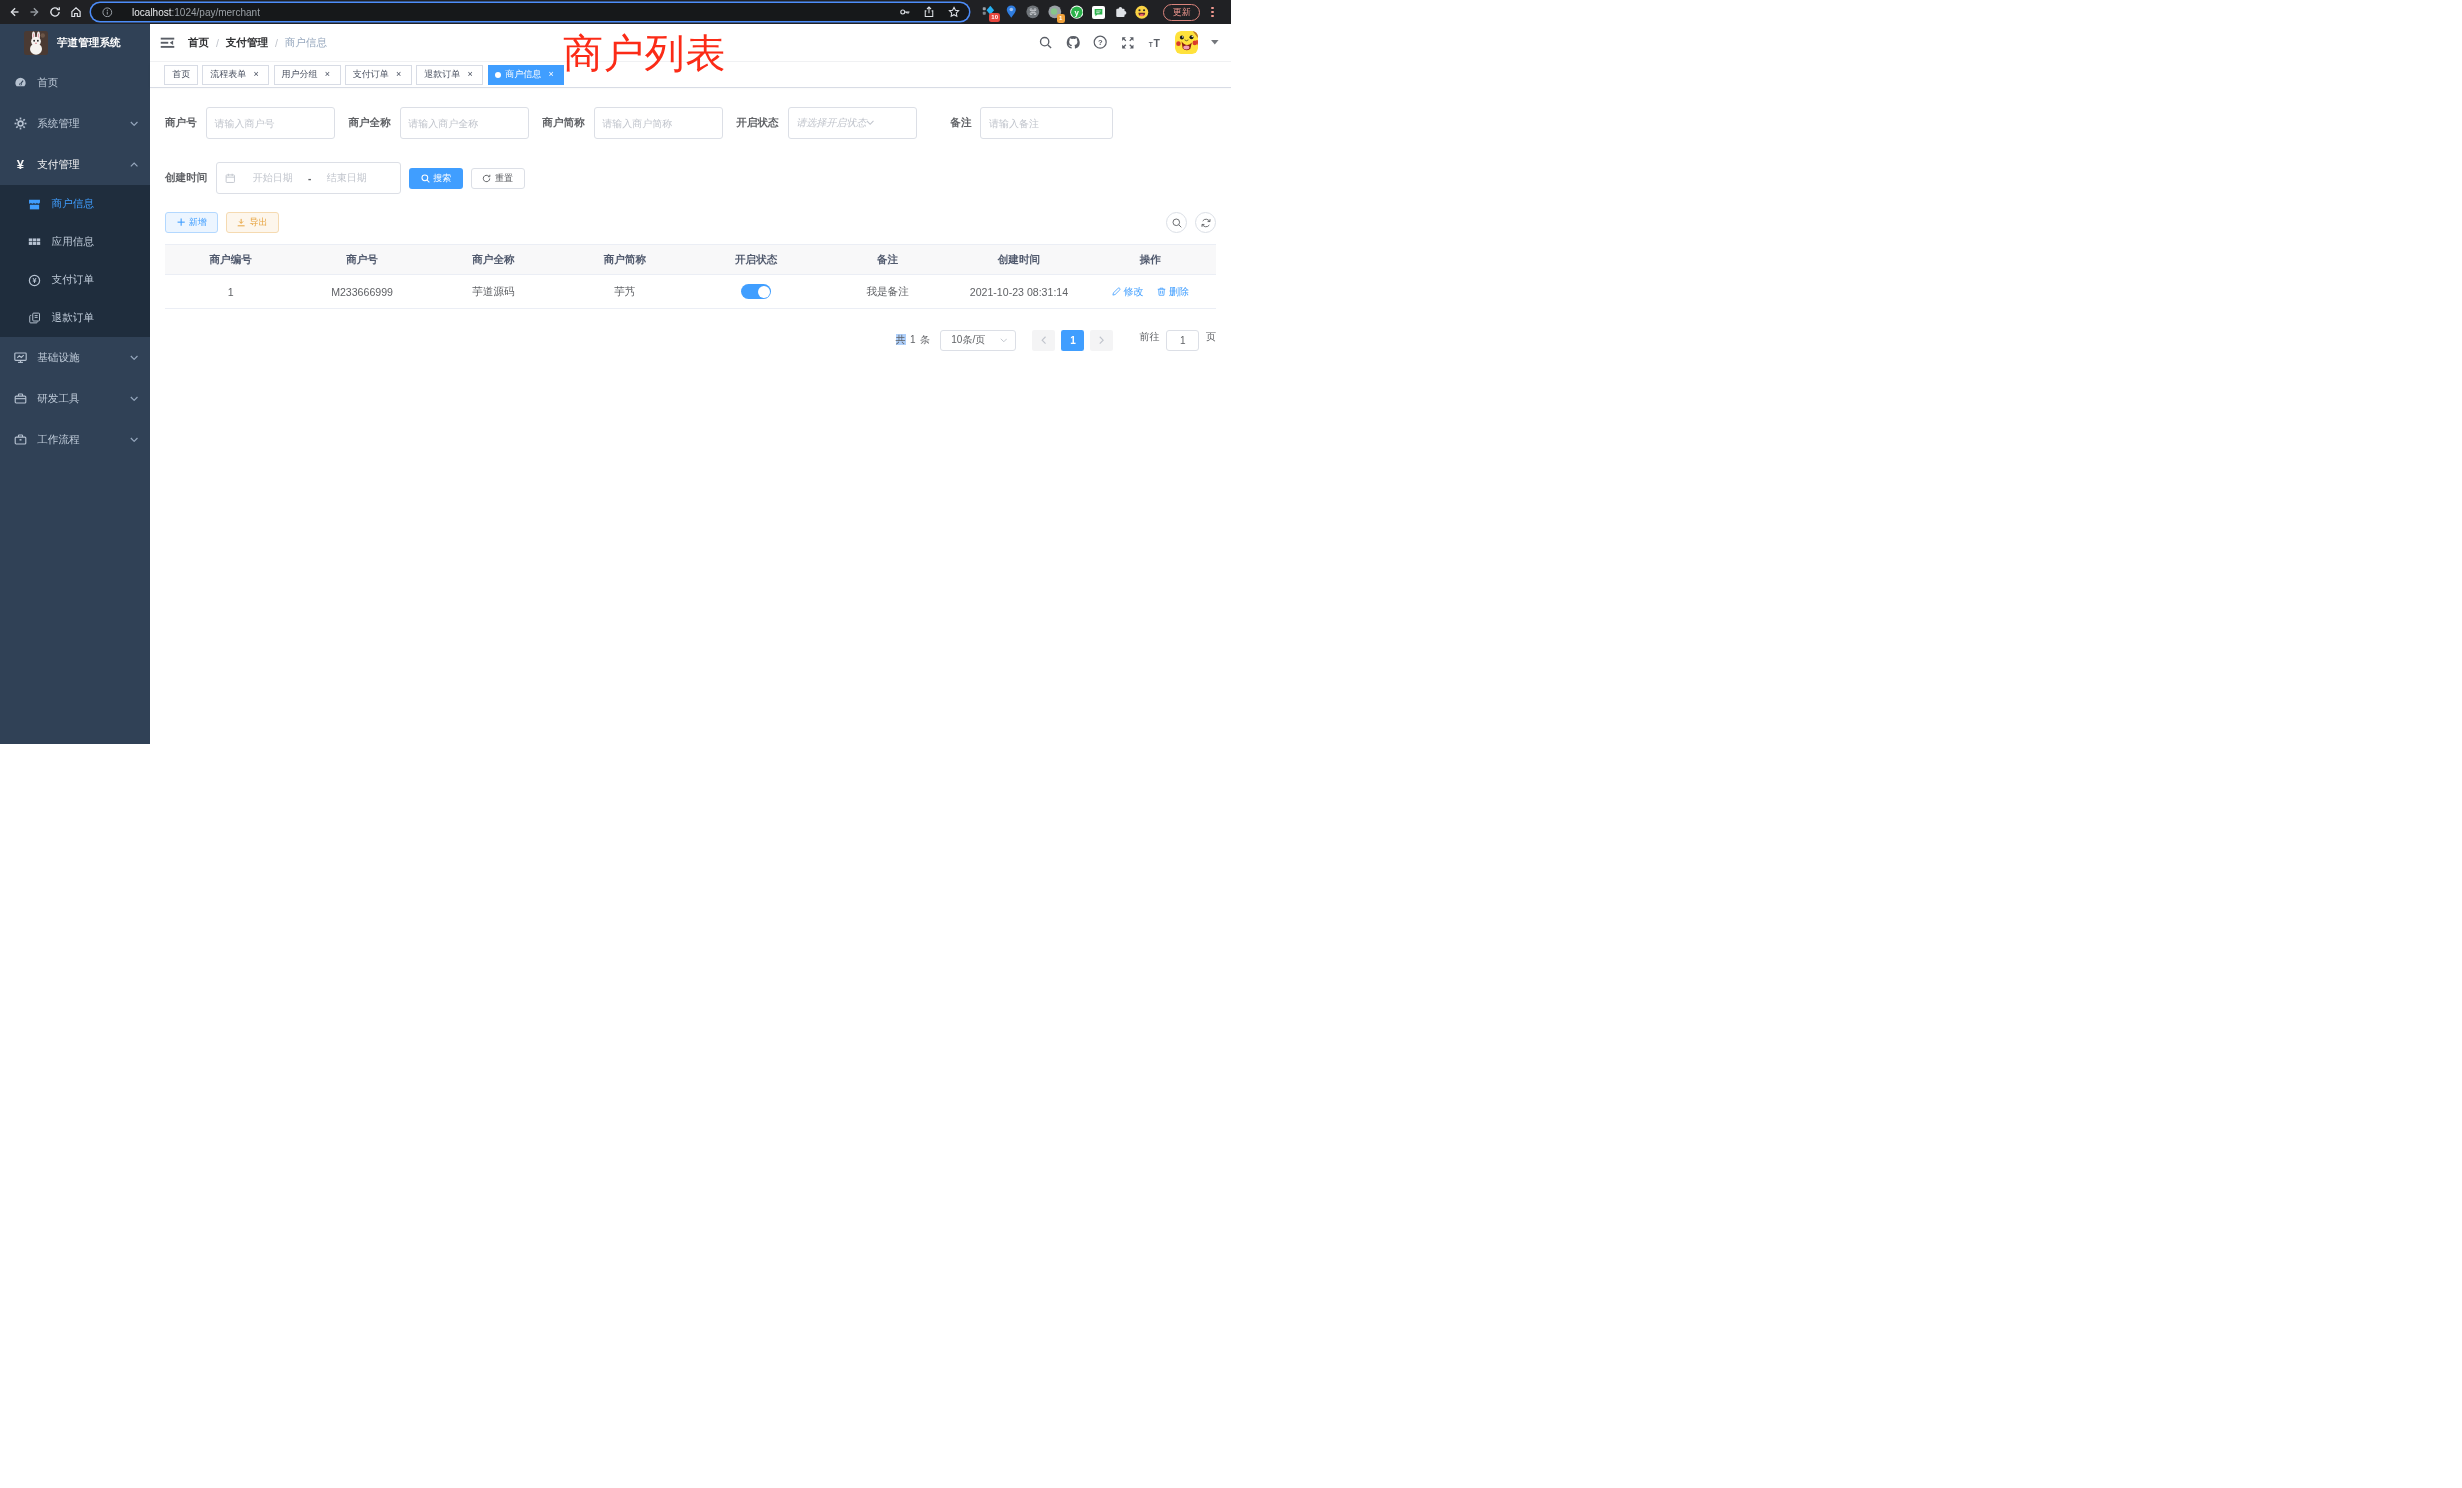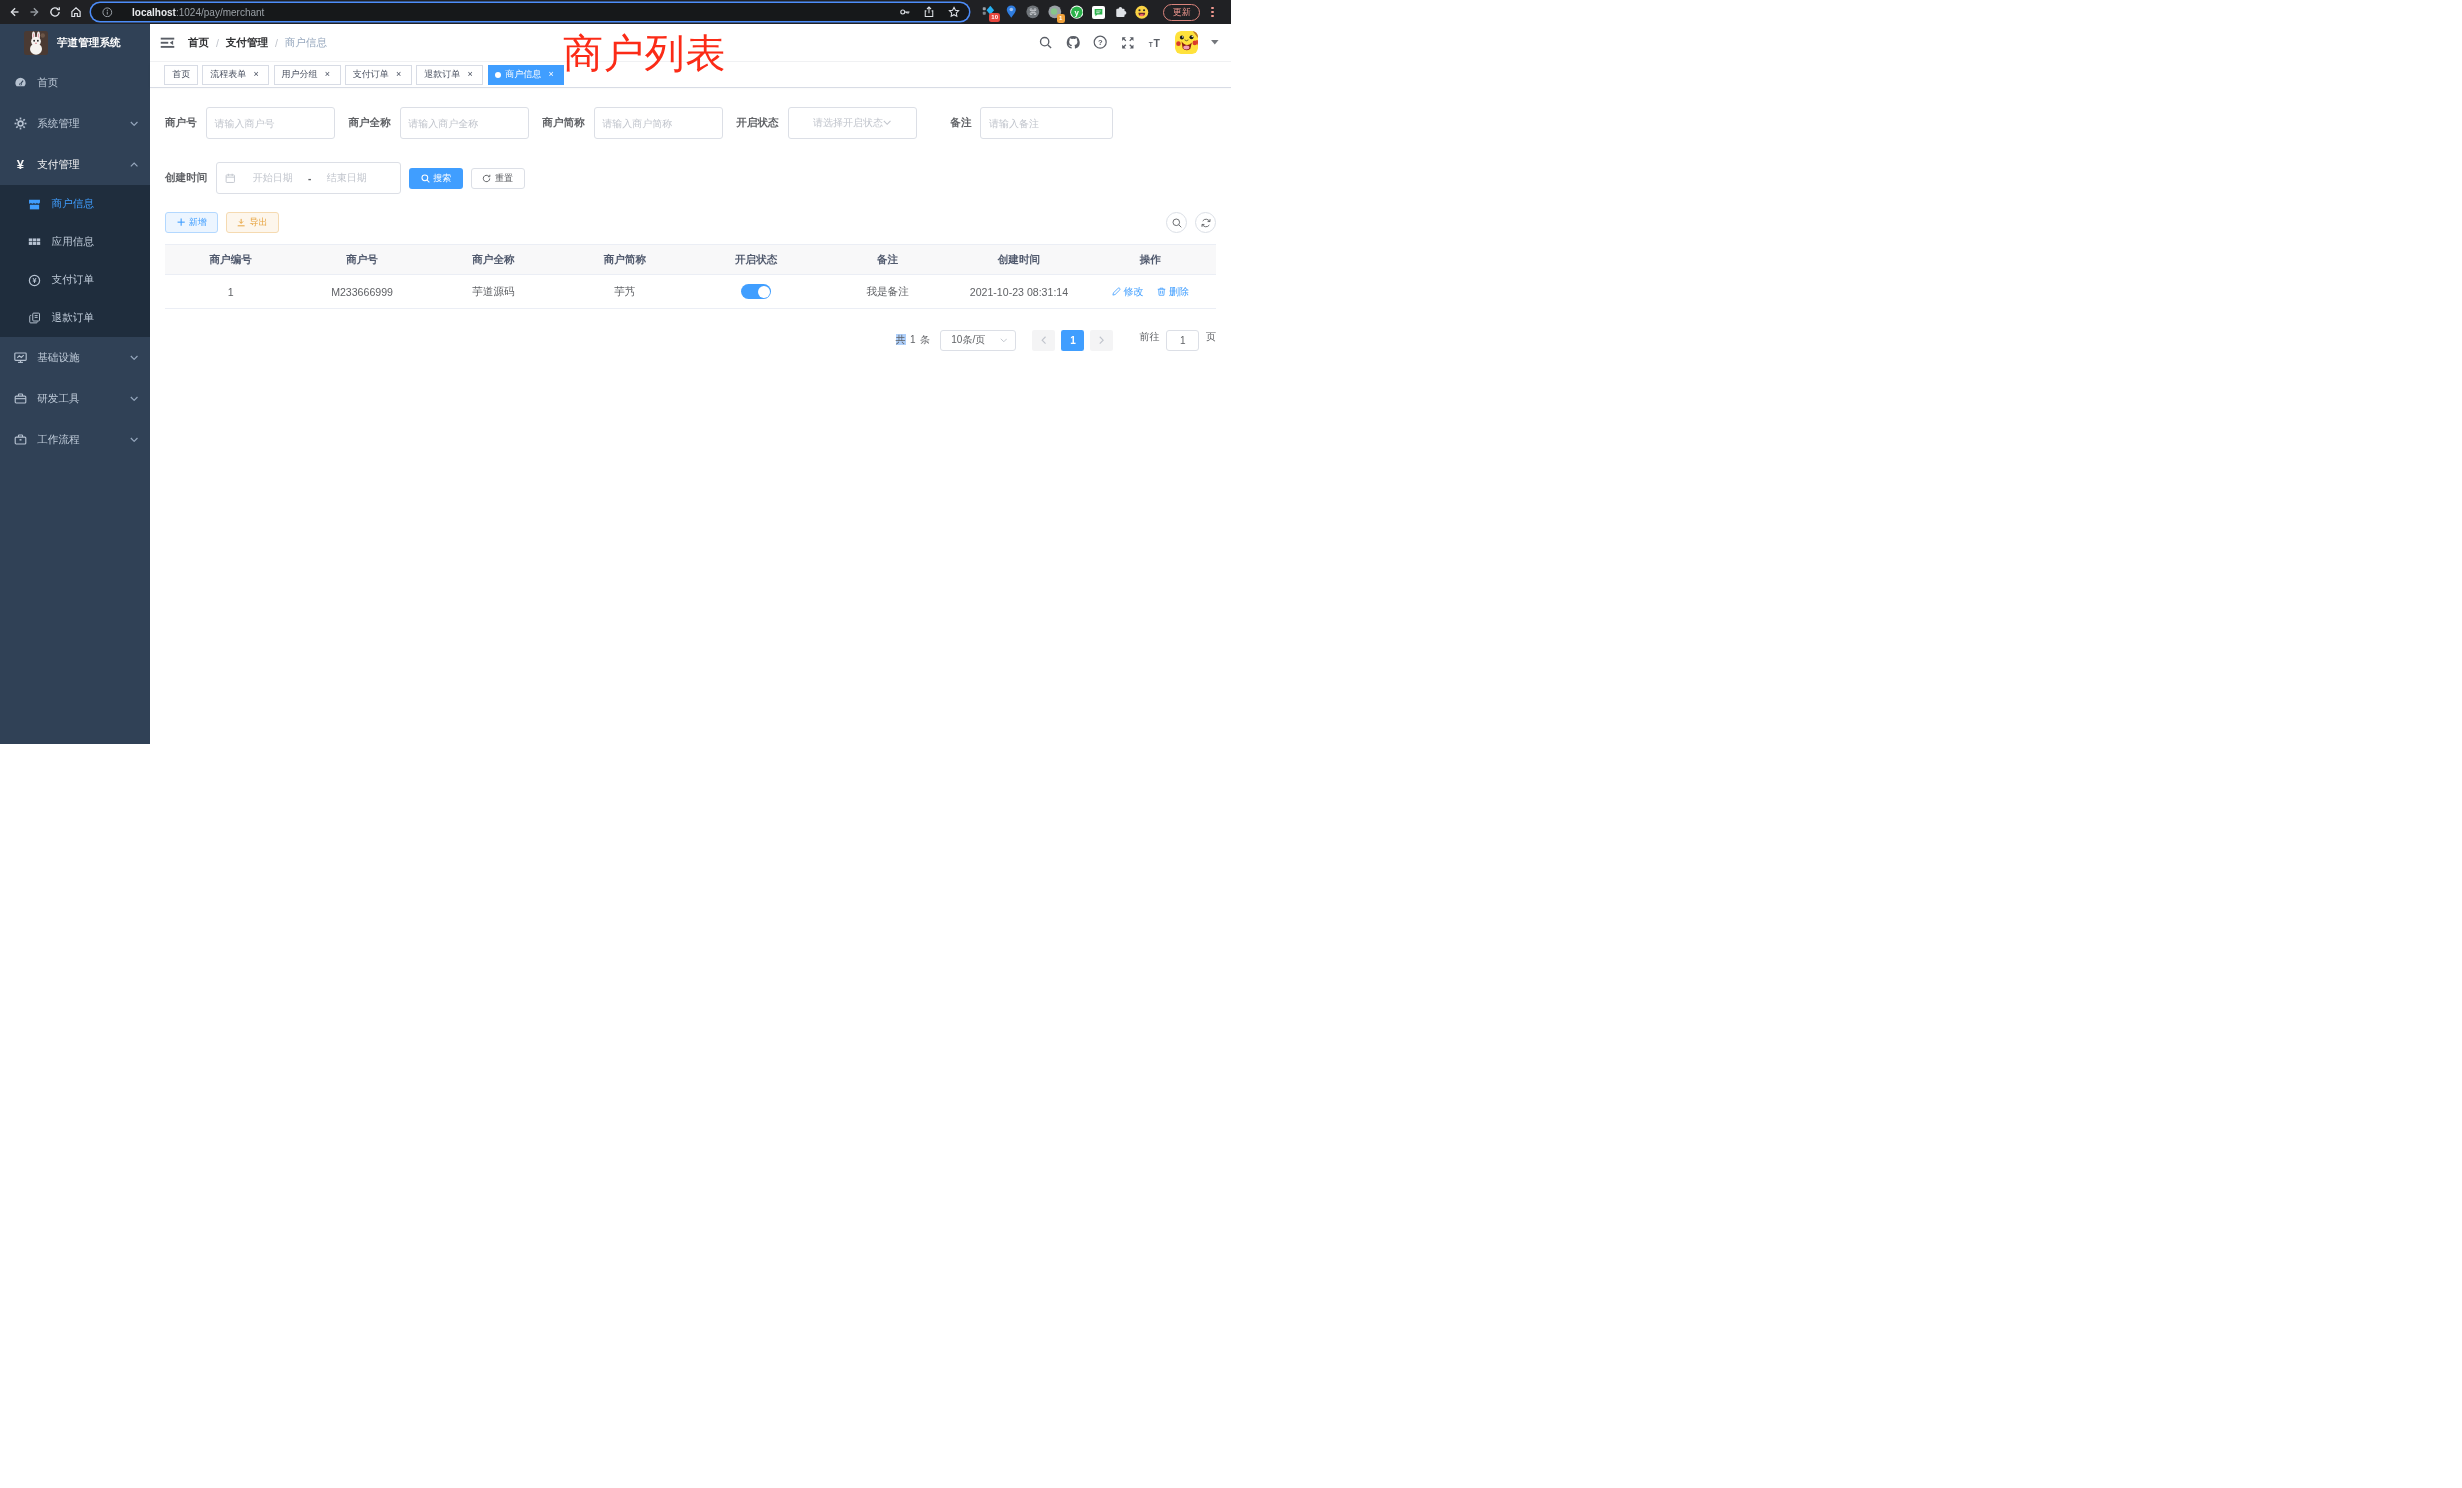--- a/index.html
+++ b/index.html
@@ -8,21 +8,21 @@
 
   
   .browser-bar { height:24px; background:#202124; display:flex; align-items:center;
     padding:0 7.6px; gap:6.8px; }
   .bicon { width:13.6px; height:13.6px; color:#dee1e6; flex:none; display:flex;
     align-items:center; justify-content:center; cursor:pointer; }
   .bicon.dim { color:#9aa0a6; }
   .url-bar { width:878px; height:18px; margin-left:2.3px; background:#16181a;
     border-radius:10px; box-shadow:0 0 0 1.5px #4d8df9; display:flex; align-items:center;
     padding:0 9px; gap:6px; font-size:10px; flex:none; }
-  .url-host { color:#e8eaed; font-weight:700;padding-left:12px; }
+  .url-host { color:#e8eaed; font-weight:400;padding-left:12px; }
   .url-rest { color:#9aa0a6; }
   .url-actions { margin-left:auto; display:flex; gap:10.6px; align-items:center; color:#dee1e6; }
   .ext-row { display:flex; align-items:center; gap:8.3px; margin-left:6px; }
   .ext { position:relative; width:13.6px; height:13.6px; display:flex; align-items:center;
     justify-content:center; cursor:pointer; }
   .badge { position:absolute; bottom:-3px; right:-4.5px; background:#e8453c; color:#fff;
     font-size:6px; line-height:1; padding:1.5px 2.3px; border-radius:2.3px; font-weight:700; }
   .badge.orange { background:#f0a13a; bottom:-3.8px; right:-3px; }
   .update-btn { margin-left:7.6px; border:1.1px solid #d9837b; color:#f0988f;
     border-radius:10px; font-size:9px; padding:3px 8.3px; line-height:1; cursor:pointer;
@@ -83,21 +83,21 @@
   .form-row.r1 { margin-bottom:23px; }
   .form-row.r2 { margin-bottom:18px; }
   .form-item { display:flex; align-items:center; margin-right:13.6px; }
   .form-label { font-size:10.6px; font-weight:700; color:#606266; padding-right:9px; white-space:nowrap; }
   .el-input { height:32px; border:0.8px solid #dcdfe6; border-radius:3px; display:flex;
     align-items:center; padding:0 7.6px; font-size:10px; background:#fff; }
   .el-input input { border:none; outline:none; width:100%; font-size:10px; color:#606266;
     font-family:inherit; background:transparent; }
   .el-input input::placeholder { color:#c0c4cc; }
   .w170 { width:129px; } .w176 { width:133px; }
-  .el-select { justify-content:center; cursor:pointer; }
+  .el-select { justify-content:flex-start; cursor:pointer;font-style:italic; }
   .ph { color:#c0c4cc; }
   .sel-chev { color:#c0c4cc; display:flex; }
   .date-range { width:185px; justify-content:flex-start; gap:0; }
   .date-range .cal { color:#c0c4cc; display:flex; margin-right:7.6px; }
   .date-range .dph { color:#c0c4cc; width:59px; text-align:center; }
   .date-range .dsep { color:#606266; width:15px; text-align:center; font-weight:700; }
 
   .btn { height:21px; border-radius:3px; font-size:9px; display:inline-flex; align-items:center;
     justify-content:center; padding:0 10.6px; gap:3.8px; border:0.8px solid transparent;
     cursor:pointer; white-space:nowrap; font-family:inherit; }

